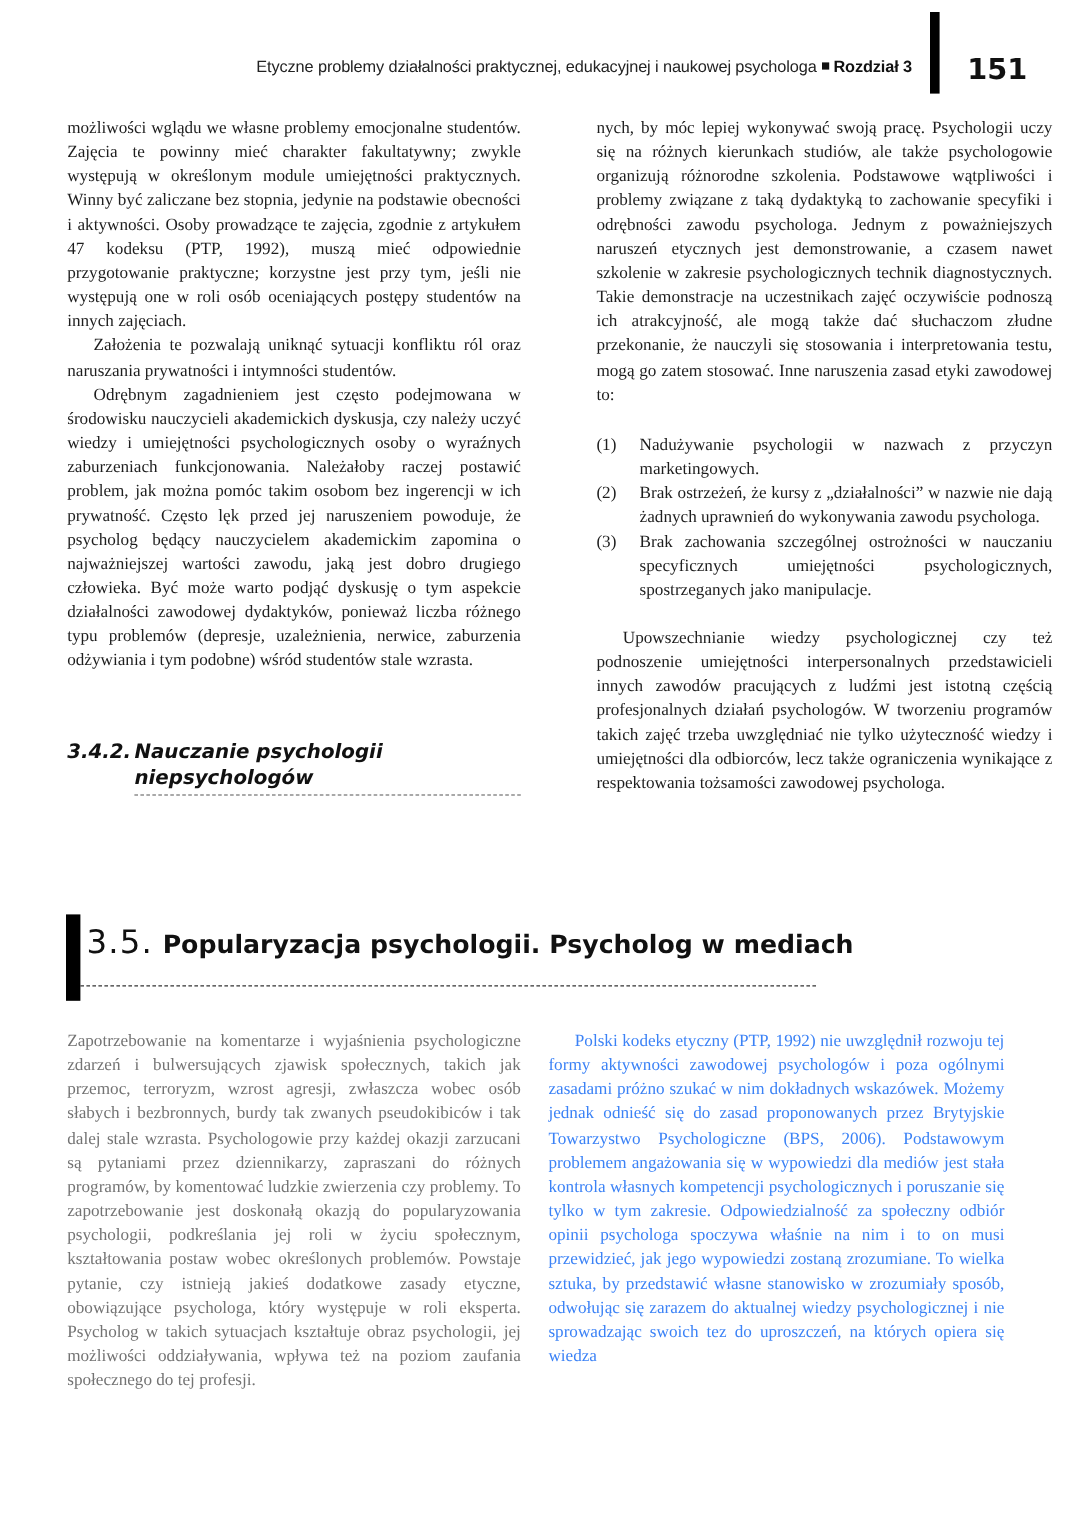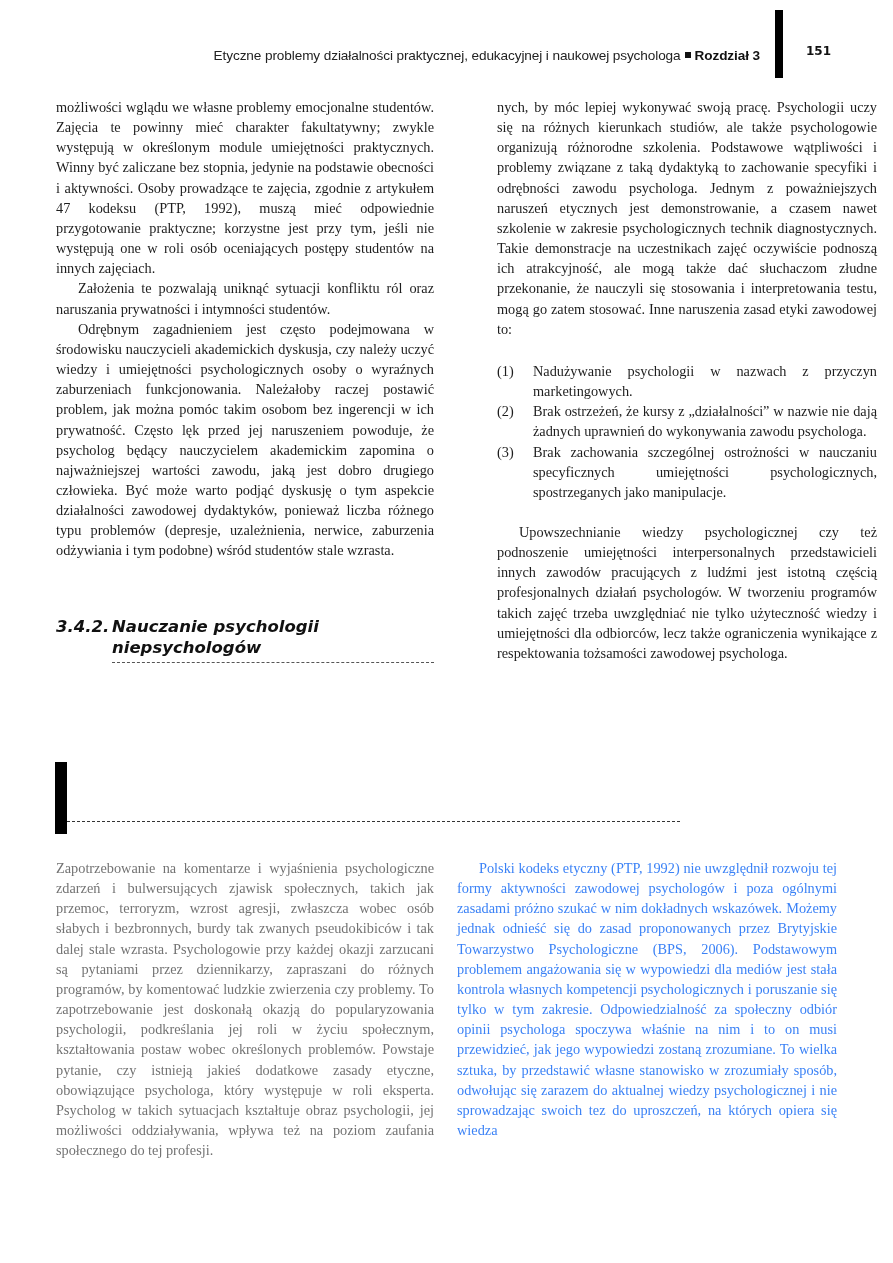--- a/index.html
+++ b/index.html
@@ -4,21 +4,21 @@
 <style>
   html, body { margin: 0; padding: 0; background: #ffffff; }
   body { width: 893px; height: 1263px; position: relative; overflow: hidden; color: #1a1a1a; }
   .page { position: absolute; left: 0; top: 0; width: 893px; height: 1263px; }
 
   .running-head { position: absolute; left: 140px; top: 48px; width: 620px; text-align: right;
     font-family: "Liberation Sans", sans-serif; font-size: 13.6px; color: #222; white-space: nowrap; letter-spacing: -0.1px; }
   .running-head .sq { display: inline-block; width: 6px; height: 6px; background: #111; margin: 0 4px 2px 4px; vertical-align: middle; }
   .running-head .chap { font-weight: bold; color: #111; }
   .head-bar { position: absolute; left: 775px; top: 10px; width: 8px; height: 68px; background: #000; }
-  .page-num { position: absolute; left: 806px; top: 44px; font-family: "DejaVu Sans", sans-serif; font-weight: bold; font-size: 12px; color: #111; }
+  .page-num { position: absolute; left: 806px; top: 44px; font-family: "DejaVu Sans", sans-serif; font-weight: bold; font-size: 24px; color: #111; }
 
   .col { position: absolute; font-family: "Liberation Serif", serif; font-size: 14.3px; line-height: 20.15px; color: #1d1d1d; text-align: justify; }
   .col p { margin: 0; }
   .col p.ind { text-indent: 22px; }
   .col-l1 { left: 56px; top: 97px; width: 378px; }
   .col-r1 { left: 457px; top: 97px; width: 380px; margin-left: 40px; }
   .col-l2 { left: 56px; top: 858px; width: 378px; color: #737373; }
   .col-r2 { left: 457px; top: 858px; width: 380px; color: #3b82f6; }
 
   .subhead { position: absolute; left: 56px; top: 616px; width: 378px;
@@ -65,20 +65,23 @@
     <p>nych, by móc lepiej wykonywać swoją pracę. Psychologii uczy się na różnych kierunkach studiów, ale także psychologowie organizują różnorodne szkolenia. Podstawowe wątpliwości i problemy związane z taką dydaktyką to zachowanie specyfiki i odrębności zawodu psychologa. Jednym z poważniejszych naruszeń etycznych jest demonstrowanie, a czasem nawet szkolenie w zakresie psychologicznych technik diagnostycznych. Takie demonstracje na uczestnikach zajęć oczywiście podnoszą ich atrakcyjność, ale mogą także dać słuchaczom złudne przekonanie, że nauczyli się stosowania i interpretowania testu, mogą go zatem stosować. Inne naruszenia zasad etyki zawodowej to:</p>
     <ul class="list">
       <li><span class="n">(1)</span><span>Nadużywanie psychologii w nazwach z przyczyn marketingowych.</span></li>
       <li><span class="n">(2)</span><span>Brak ostrzeżeń, że kursy z „działalności” w nazwie nie dają żadnych uprawnień do wykonywania zawodu psychologa.</span></li>
       <li><span class="n">(3)</span><span>Brak zachowania szczególnej ostrożności w nauczaniu specyficznych umiejętności psychologicznych, spostrzeganych jako manipulacje.</span></li>
     </ul>
     <p class="ind">Upowszechnianie wiedzy psychologicznej czy też podnoszenie umiejętności interpersonalnych przedstawicieli innych zawodów pracujących z ludźmi jest istotną częścią profesjonalnych działań psychologów. W tworzeniu programów takich zajęć trzeba uwzględniać nie tylko użyteczność wiedzy i umiejętności dla odbiorców, lecz także ograniczenia wynikające z respektowania tożsamości zawodowej psychologa.</p>
   </div>
 
   <div class="sec-bar"></div>
+  <div class="sec-title">
+    <span class="num">3.5.</span><span class="txt">Popularyzacja psychologii. Psycholog w mediach</span>
+  </div>
   <div class="sec-rule"></div>
 
   <div class="col col-l2">
     <p>Zapotrzebowanie na komentarze i wyjaśnienia psychologiczne zdarzeń i bulwersujących zjawisk społecznych, takich jak przemoc, terroryzm, wzrost agresji, zwłaszcza wobec osób słabych i bezbronnych, burdy tak zwanych pseudokibiców i tak dalej stale wzrasta. Psychologowie przy każdej okazji zarzucani są pytaniami przez dziennikarzy, zapraszani do różnych programów, by komentować ludzkie zwierzenia czy problemy. To zapotrzebowanie jest doskonałą okazją do popularyzowania psychologii, podkreślania jej roli w życiu społecznym, kształtowania postaw wobec określonych problemów. Powstaje pytanie, czy istnieją jakieś dodatkowe zasady etyczne, obowiązujące psychologa, który występuje w roli eksperta. Psycholog w takich sytuacjach kształtuje obraz psychologii, jej możliwości oddziaływania, wpływa też na poziom zaufania społecznego do tej profesji.</p>
   </div>
   <div class="col col-r2">
     <p class="ind">Polski kodeks etyczny (PTP, 1992) nie uwzględnił rozwoju tej formy aktywności zawodowej psychologów i poza ogólnymi zasadami próżno szukać w nim dokładnych wskazówek. Możemy jednak odnieść się do zasad proponowanych przez Brytyjskie Towarzystwo Psychologiczne (BPS, 2006). Podstawowym problemem angażowania się w wypowiedzi dla mediów jest stała kontrola własnych kompetencji psychologicznych i poruszanie się tylko w tym zakresie. Odpowiedzialność za społeczny odbiór opinii psychologa spoczywa właśnie na nim i to on musi przewidzieć, jak jego wypowiedzi zostaną zrozumiane. To wielka sztuka, by przedstawić własne stanowisko w zrozumiały sposób, odwołując się zarazem do aktualnej wiedzy psychologicznej i nie sprowadzając swoich tez do uproszczeń, na których opiera się wiedza</p>
   </div>
 
 </div>

